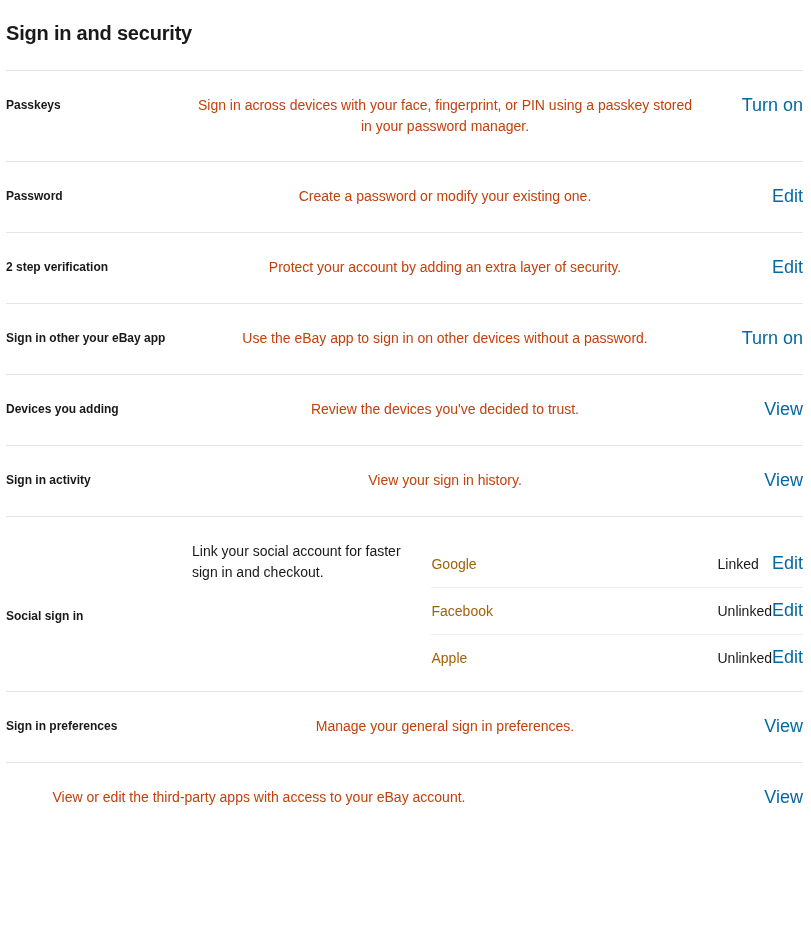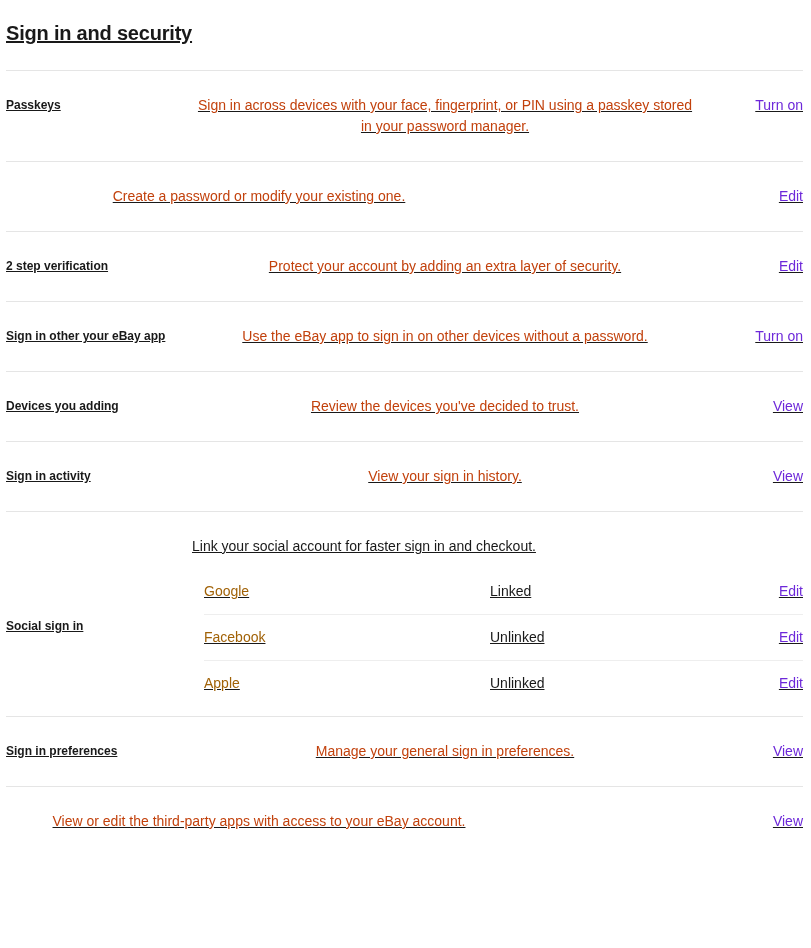--- a/index.html
+++ b/index.html
@@ -14,21 +14,20 @@
     height: 948px;
     overflow: hidden;
     font-family: "Liberation Sans", sans-serif;
     color: #191919;
     -webkit-font-smoothing: antialiased;
   }
 
   .page {
     width: 811px;
     padding: 0 8px 0 6px;
-    text-decoration: underline;
   }
 
   .page-title {
     font-size: 20px;
     font-weight: bold;
     line-height: 26px;
     letter-spacing: -0.2px;
     color: #191919;
     margin: 0;
     padding: 20px 0 0 0;
@@ -81,36 +80,35 @@
     flex: 0 0 auto;
     margin-left: auto;
     text-align: right;
     font-size: 14px;
     line-height: 21px;
     white-space: nowrap;
     padding-right: 0;
   }
 
   .link {
-    color: #6d28d9;
+    color: #0369a1;
     text-decoration: none;
     cursor: pointer;
-    font-size: 14px;
+    font-size: 18px;
   }
 
   
   .row-social {
     display: flex;
     align-items: center;
     padding: 24px 0 0 0;
   }
   .social-body {
     flex: 1 1 auto;
     display: flex;
-    flex-direction: column;
   }
   .social-desc {
     font-size: 14px;
     line-height: 21px;
     color: #191919;
     padding-bottom: 12px;
   }
   .social-providers {
     margin-left: 12px;
     padding-bottom: 10px;
@@ -155,20 +153,21 @@
     <div class="row">
       <div class="col-label">Passkeys</div>
       <div class="col-desc">Sign in across devices with your face, fingerprint, or PIN using a passkey stored in your password manager.</div>
       <div class="col-action">
         <a class="link">Turn on</a>
       </div>
     </div>
     <div class="row-divider"></div>
 
     <div class="row">
+      <div class="col-label">Password</div>
       <div class="col-desc">Create a password or modify your existing one.</div>
       <div class="col-action">
         <a class="link">Edit</a>
       </div>
     </div>
     <div class="row-divider"></div>
 
     <div class="row">
       <div class="col-label">2 step verification</div>
       <div class="col-desc">Protect your account by adding an extra layer of security.</div>

